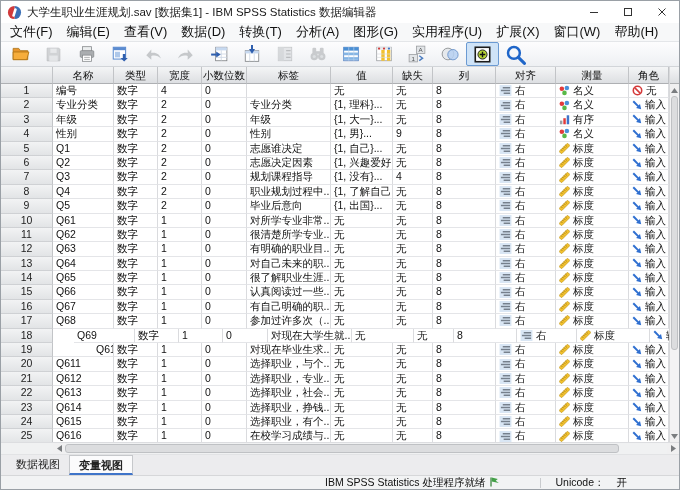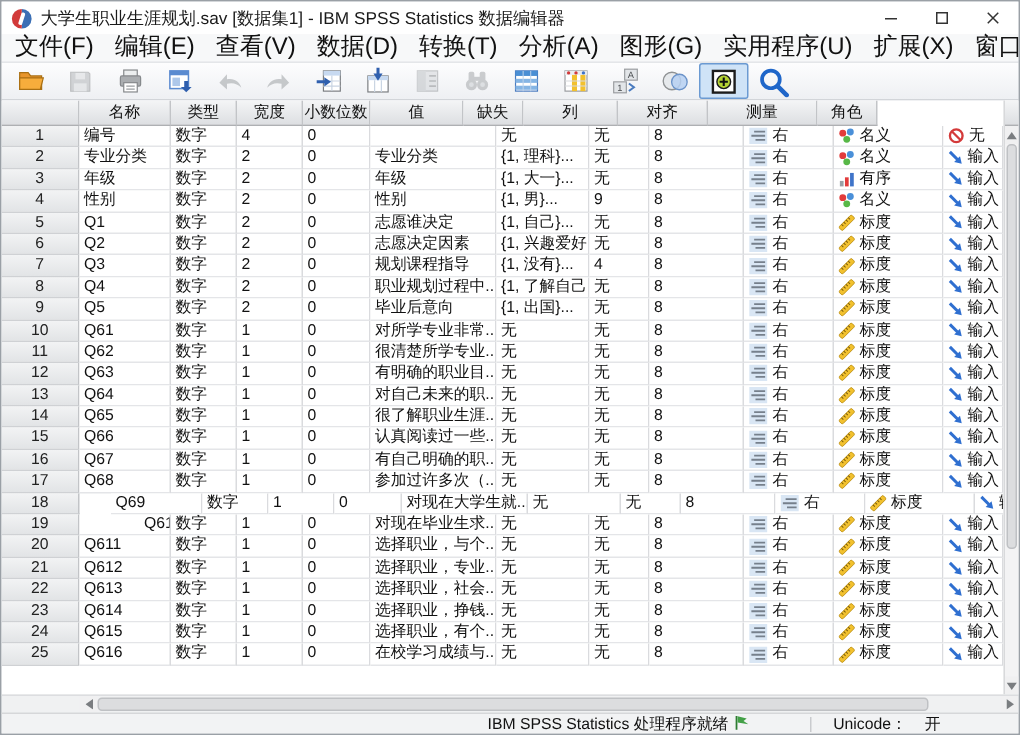--- a/index.html
+++ b/index.html
@@ -8,21 +8,21 @@
   .window{width:680px;height:490px;background:#f0f1f3;border:1px solid #9aa0a6;
     display:flex;flex-direction:column;overflow:hidden;}
   
   .titlebar{height:22px;background:#ffffff;display:flex;align-items:center;flex:none;padding-left:6px;}
   .app-ic{width:15px;height:15px;flex:none;margin-right:5px;display:flex;align-items:center;}
   .title-text{font-size:11.5px;color:#1a1a1a;white-space:nowrap;overflow:hidden;}
   .tb-spacer{flex:1;}
   .win-ctl{width:34px;height:22px;display:flex;align-items:center;justify-content:center;color:#333;flex:none;}
   
   .menubar{height:18px;background:#f7f8f9;display:flex;align-items:center;padding-left:2px;flex:none;}
-  .menu-item{font-size:16px;color:#111;padding:0 7px;line-height:18px;white-space:nowrap;}
+  .menu-item{font-size:13px;color:#111;padding:0 7px;line-height:18px;white-space:nowrap;}
   
   .toolbar{height:26px;background:linear-gradient(#fdfdfe,#eef0f3);border-top:1px solid #e4e6e9;
     border-bottom:1px solid #d2d5d9;display:flex;align-items:center;padding-left:3px;flex:none;}
   .tb-btn{width:33px;height:24px;display:flex;align-items:center;justify-content:center;border:1px solid transparent;border-radius:2px;}
   .tb-ic{display:flex;align-items:center;justify-content:center;}
   .tb-disabled{opacity:.55;}
   .tb-active{background:#cfe3f7;border:1px solid #6b9ad2;}
   
   .grid-wrap{flex:1;min-height:0;display:flex;background:#fff;}
   .grid-main{width:668px;flex:none;display:flex;flex-direction:column;overflow:hidden;}
@@ -267,20 +267,21 @@
     </div>
 
   <div class="grid-wrap">
     <div class="grid-main">
       <div class="grid-header">
           <div class="hcell" style="width: 52px;"></div>
           <div class="hcell" style="width: 61px;">名称</div>
           <div class="hcell" style="width: 44px;">类型</div>
           <div class="hcell" style="width: 44px;">宽度</div>
           <div class="hcell" style="width: 45px;">小数位数</div>
+          <div class="hcell" style="width: 84px;">标签</div>
           <div class="hcell" style="width: 62px;">值</div>
           <div class="hcell" style="width: 40px;">缺失</div>
           <div class="hcell" style="width: 63px;">列</div>
           <div class="hcell" style="width: 60px;">对齐</div>
           <div class="hcell" style="width: 73px;">测量</div>
           <div class="hcell" style="width: 40px;">角色</div>
         </div>
       <div class="grid-body">
           <div class="vrow">
             <div class="cell rownum" style="width: 52px;">1</div>
@@ -1308,20 +1309,24 @@
     <div class="hs-track">
         <div class="hs-thumb"></div>
       </div>
     <div class="hs-btn">
         <svg width="5" height="7" viewBox="0 0 5 7">
           <path d="M5 3.5L0 7V0z" fill="#7a7d80"></path>
         </svg>
       </div>
   </div>
 
+  <div class="tabs">
+    <div class="tab">数据视图</div>
+    <div class="tab active">变量视图</div>
+  </div>
 
   <div class="statusbar">
     <span class="status-msg-wrap">
       <span>IBM SPSS Statistics 处理程序就绪</span>
       <span><svg width="11" height="11" viewBox="0 0 12 12">
             <path d="M2.2 11.5V1.5" stroke="#2e7d32" stroke-width="1.3"></path>
             <path d="M3 1.6l6.6 1.7-2.3 1.8 3.5 2.4-7.8-1.4z" fill="#43a047"></path>
           </svg></span>
     </span>
     <span class="status-sep"></span>

